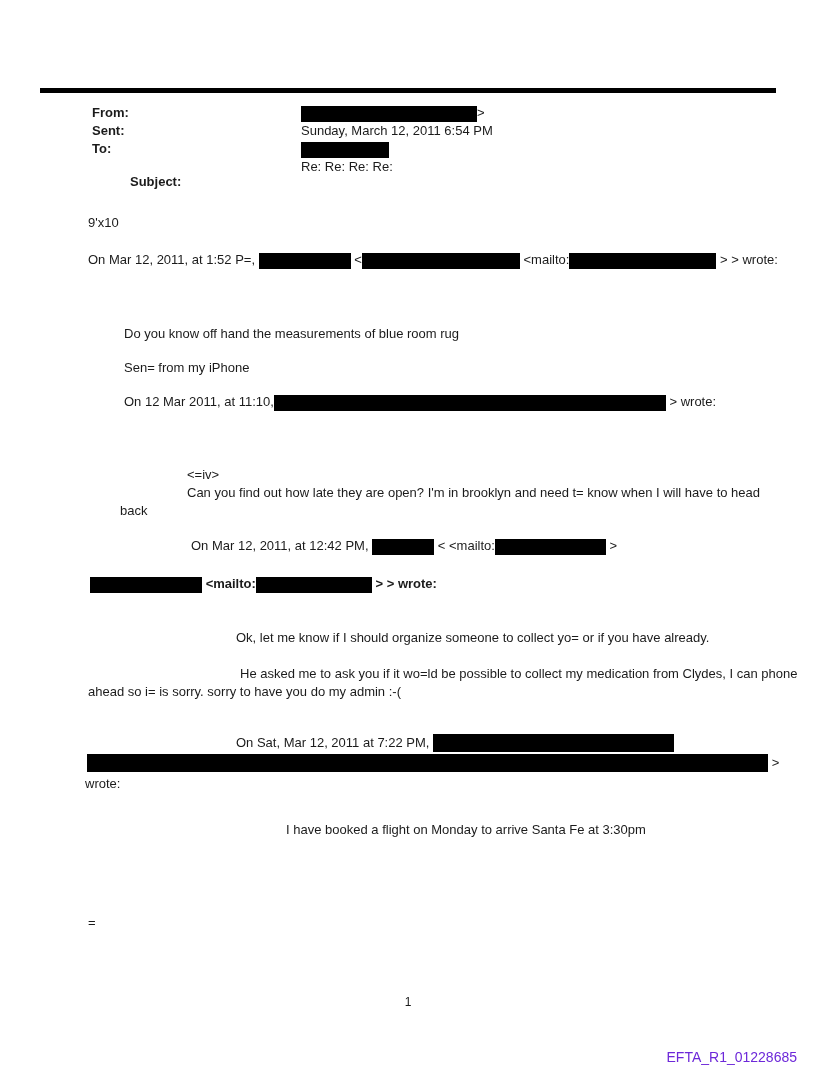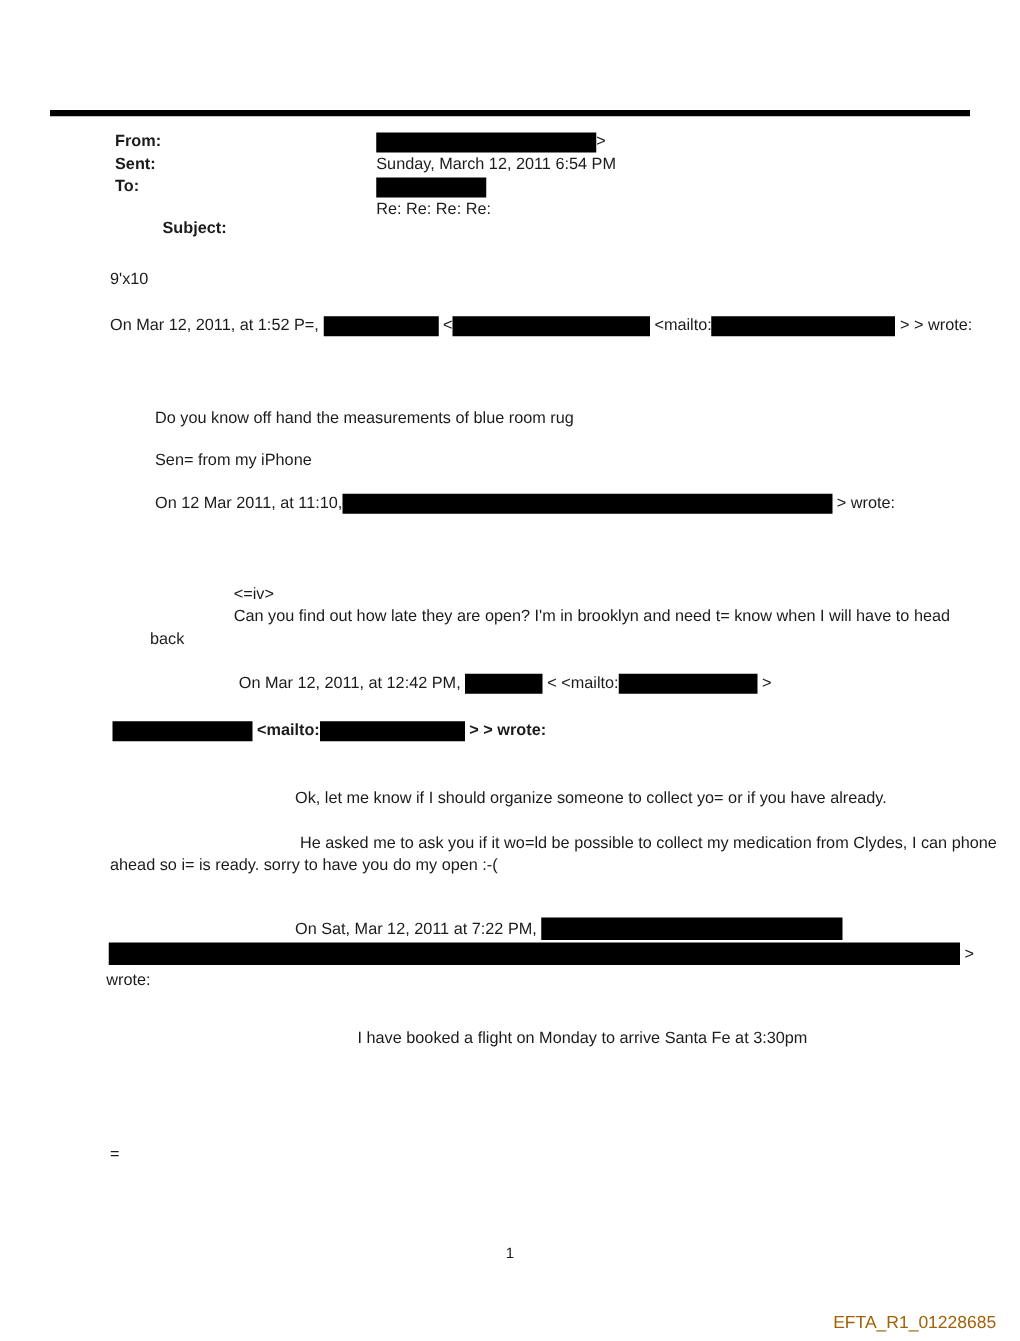--- a/index.html
+++ b/index.html
@@ -32,21 +32,21 @@
     background:#000;
     height:16px;
     vertical-align:text-bottom;
     margin-bottom:-2px;
   }
   .redact.tall{height:18px;}
   .footer-bates{
     position:absolute;
     top:1049px;right:19px;
     font-size:14px;
-    color:#a16207;
+    color:#6d28d9;
     white-space:nowrap;
   }
   .page-num{
     position:absolute;
     top:995px;left:0;width:816px;
     text-align:center;
     font-size:12px;
   }
 </style>
 </head>
@@ -131,21 +131,21 @@
     <span>&gt; &gt; wrote:</span>
   </div>
 
   <div class="line" style="left:196px;top:665px;">
     <span>He asked me to ask you if it wo=ld be possible to collect my medication from Clydes, I can phone</span>
   </div>
   <div class="line" style="left:192px;top:629px;">
     <span>Ok, let me know if I should organize someone to collect yo= or if you have already.</span>
   </div>
   <div class="line" style="left:44px;top:683px;">
-    <span>ahead so i= is ready. sorry to have you do my open :-(</span>
+    <span>ahead so i= is sorry. sorry to have you do my admin :-(</span>
   </div>
 
   <div class="line" style="left:192px;top:734px;">
     <span>On Sat, Mar 12, 2011 at 7:22 PM,</span>
     <span class="redact tall" style="width:241px;"></span>
   </div>
   <div class="line" style="left:43px;top:754px;">
     <span class="redact tall" style="width:681px;"></span>
     <span>&gt;</span>
   </div>

